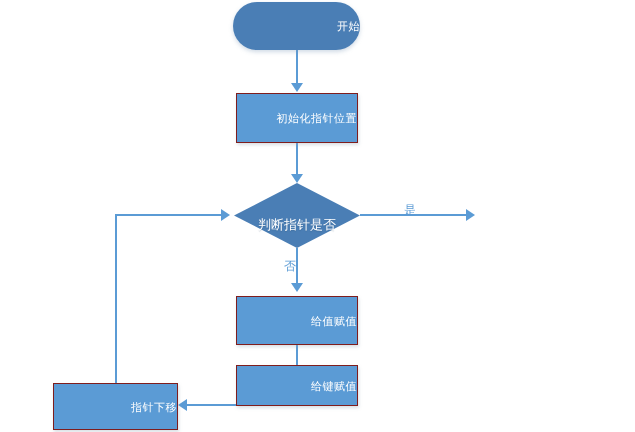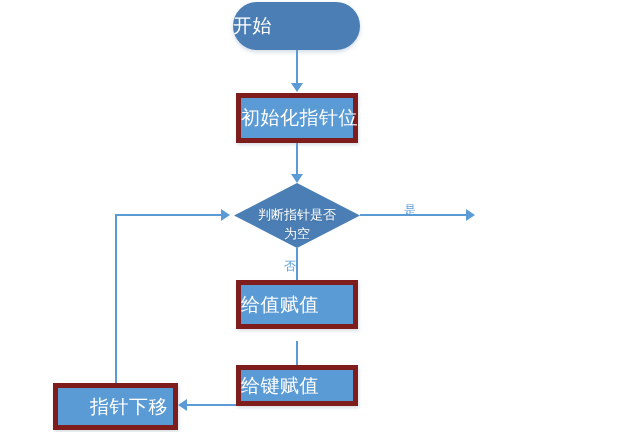--- a/index.html
+++ b/index.html
@@ -15,39 +15,39 @@
     width: 635px;
     height: 432px;
     background: #ffffff;
     overflow: hidden;
   }
   .node {
     position: absolute;
     box-sizing: border-box;
     display: flex;
     align-items: center;
-    justify-content: flex-start;
+    justify-content: flex-end;
     text-align: center;
     color: #ffffff;
-    font-size: 19px;
+    font-size: 11px;
     line-height: 18px;
     letter-spacing: 0.5px;
     white-space: nowrap;
     z-index: 3;
   }
   
   .terminator {
     background: #4a7eb5;
     border-radius: 999px;
     box-shadow: 0 2px 4px rgba(120,150,180,0.35);
   }
   
   .process {
     background: #5b9bd5;
-    border: 5px solid #7f1d1d;
+    border: 1px solid #7f1d1d;
     box-shadow: 1px 2px 3px rgba(150,165,180,0.35);
   }
   
   .decision-wrap {
     position: absolute;
     z-index: 3;
   }
   .decision-shape {
     position: absolute;
     left: 0;
@@ -141,26 +141,25 @@
   <div class="node process" style="left:236px; top:93px; width:122px; height:50px;">
     <span>初始化指针位置</span>
   </div>
 
   <div class="decision-wrap" style="left:234px; top:183px; width:126px; height:65px;">
     <svg class="decision-shape" viewBox="0 0 126 65" preserveAspectRatio="none">
       <polygon points="63,0 126,32.5 63,65 0,32.5" fill="#4a7eb5"></polygon>
     </svg>
     <div class="decision-label">
       <div>判断指针是否</div>
-      <div>为空</div>
     </div>
   </div>
 
 
-  <div class="node process" style="left:236px; top:280px; width:122px; height:49px;">
+  <div class="node process" style="left:236px; top:296px; width:122px; height:49px;">
     <span>给值赋值</span>
   </div>
 
   <div class="node process" style="left:236px; top:365px; width:122px; height:41px;">
     <span>给键赋值</span>
   </div>
 
   <div class="node process" style="left:53px; top:383px; width:125px; height:47px;padding-left:32px;">
     <span>指针下移</span>
   </div>

